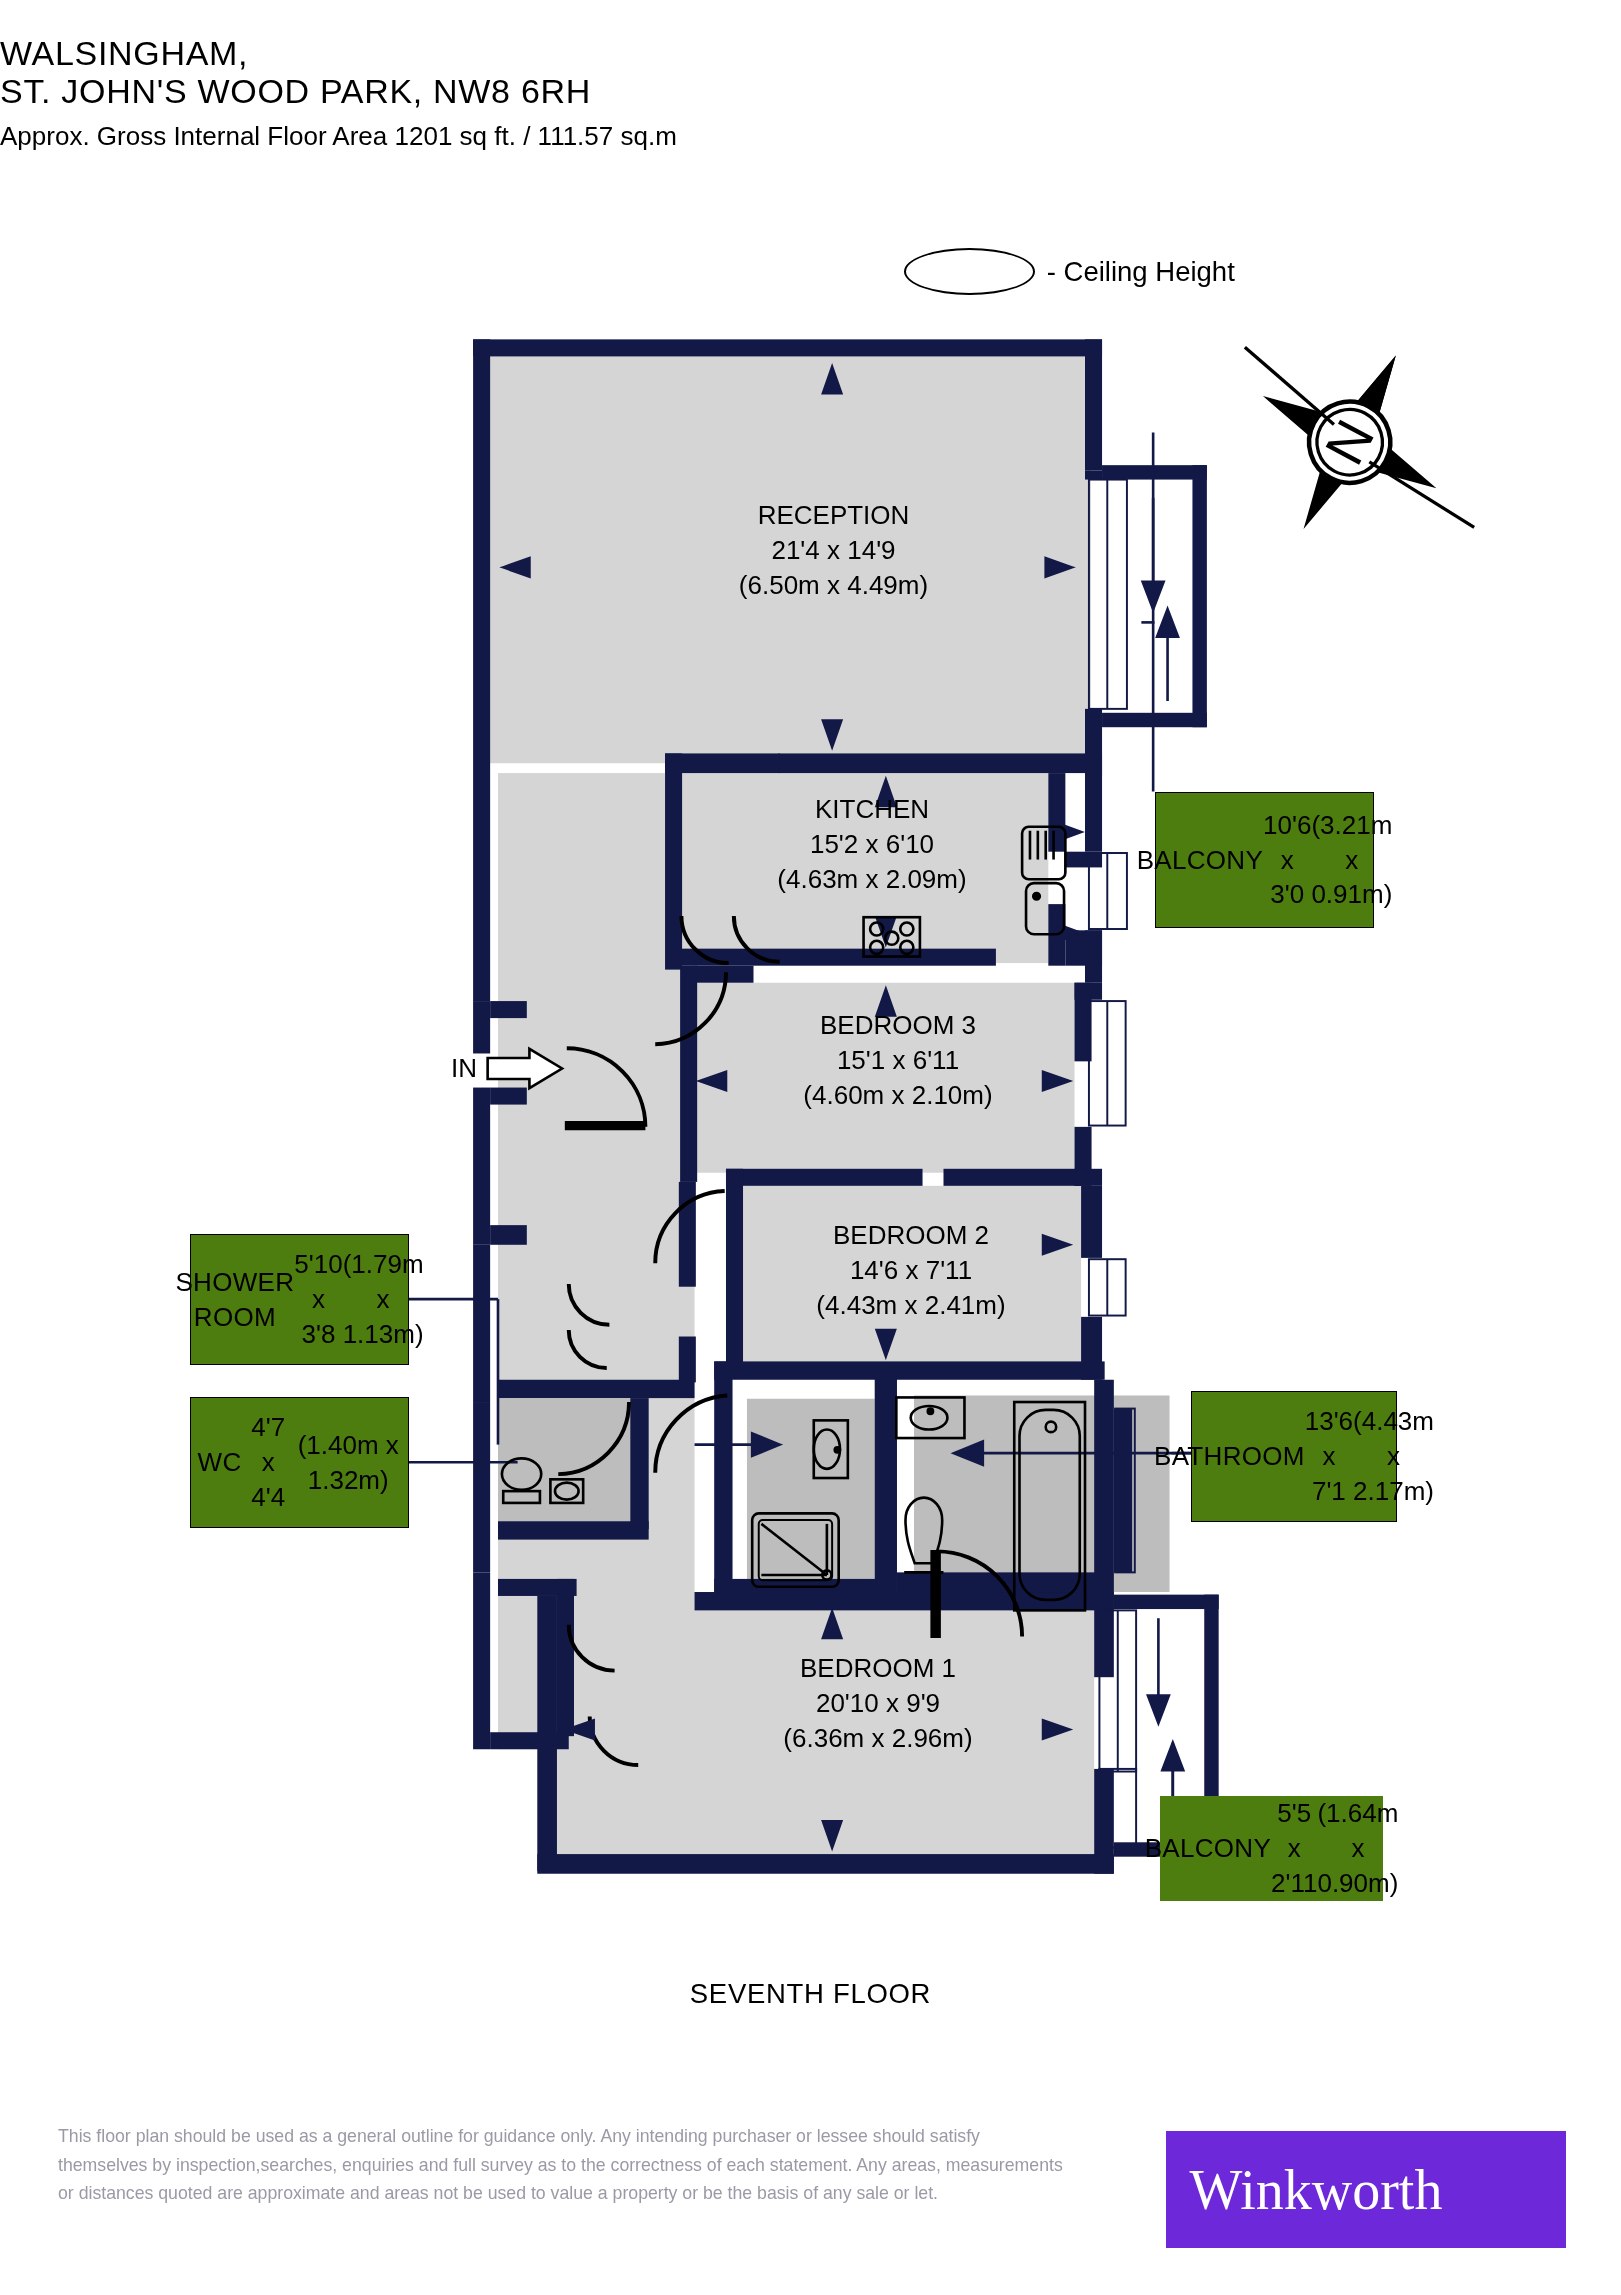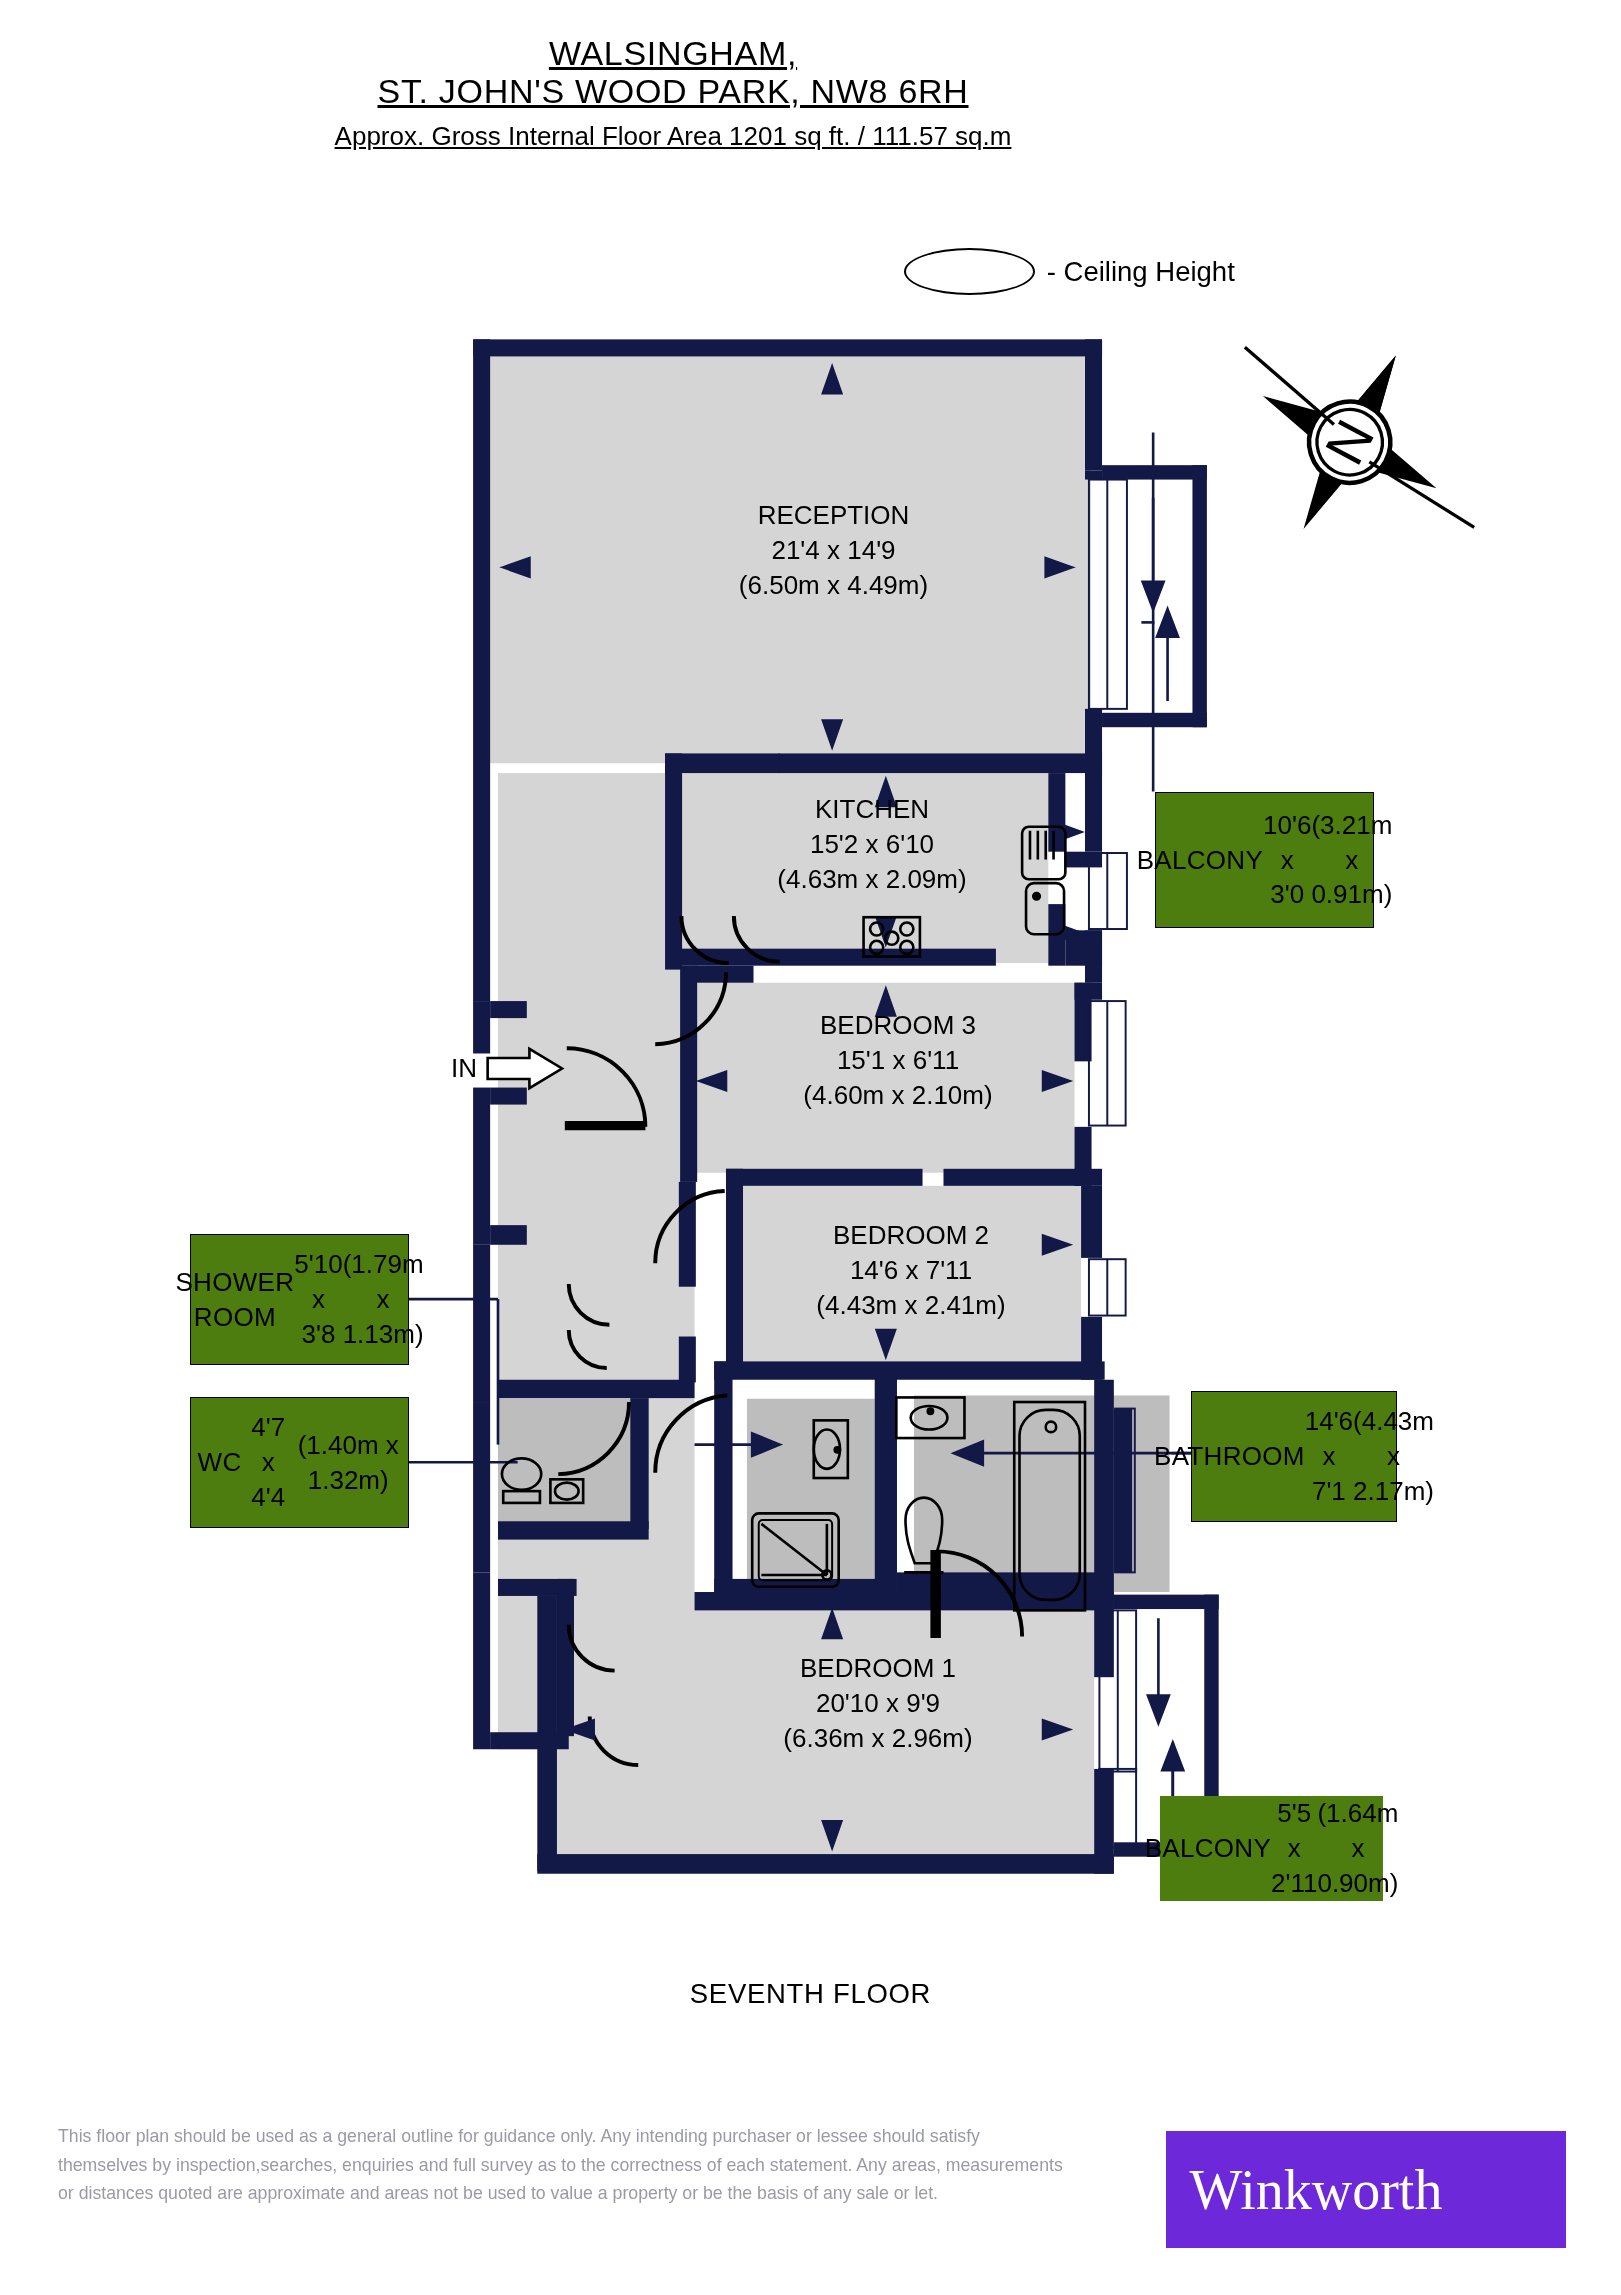--- a/index.html
+++ b/index.html
@@ -1,20 +1,20 @@
 <!DOCTYPE html>
 <html style="font-size:10.5px"><head>
 <meta charset="utf-8">
 <style>
   html,body{margin:0;padding:0;background:#ffffff;}
   body{width:1621px;height:2295px;position:relative;font-family:"Liberation Sans",sans-serif;color:#000;}
   .page{position:absolute;inset:0;}
 
   
-  .header{position:absolute;top:34px;left:0;width:1346px;text-align:center;text-decoration:underline;}
+  .header{position:absolute;top:34px;left:0;width:1346px;}
   .title-line{font-size:34px;letter-spacing:0.7px;line-height:1.12;font-weight:400;}
   .subtitle{font-size:26px;margin-top:10.5px;font-weight:400;}
 
   
   .legend{position:absolute;left:904px;top:248px;display:flex;align-items:center;gap:11.8px;}
   .legend-ellipse{width:131px;height:47px;border:2px solid #000;border-radius:50%;box-sizing:border-box;background:#fff;}
   .legend-label{font-size:27.5px;white-space:nowrap;}
 
   
   .callout{position:absolute;border:1.3px solid #000;background:#4d7c0f;
@@ -387,21 +387,21 @@
   </div>
 
   <div class="callout" id="callout-wc">
     <div class="nm">WC</div>
     <div>4'7 x 4'4</div>
     <div>(1.40m x 1.32m)</div>
   </div>
 
   <div class="callout" id="callout-bathroom">
     <div class="nm">BATHROOM</div>
-    <div>14'6 x 7'1</div>
+    <div>13'6 x 7'1</div>
     <div>(4.43m x 2.17m)</div>
   </div>
 
   <div class="callout" id="callout-balcony-bottom">
     <div class="nm">BALCONY</div>
     <div>5'5 x 2'11</div>
     <div>(1.64m x 0.90m)</div>
   </div>
 
   <div class="floor-caption">SEVENTH FLOOR</div>

